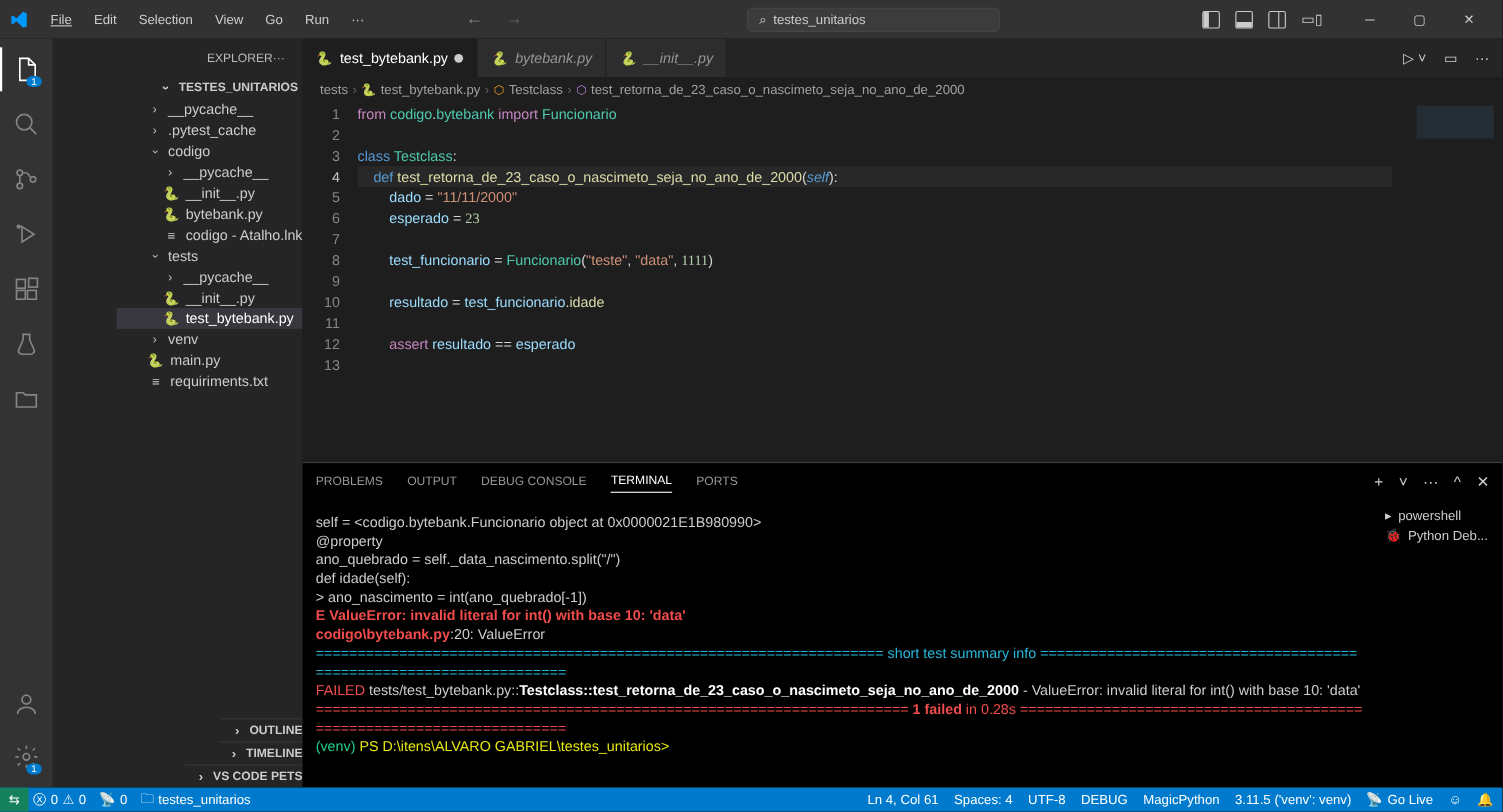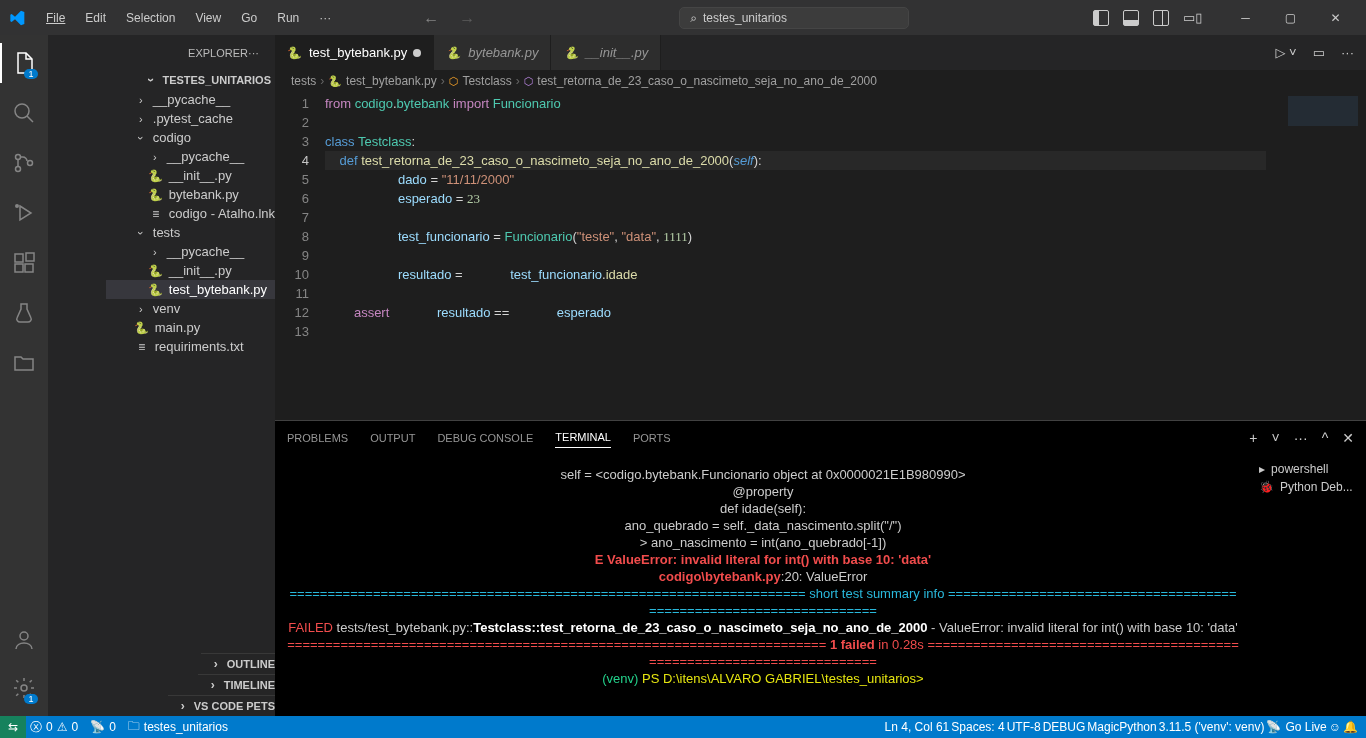--- a/index.html
+++ b/index.html
@@ -58,47 +58,47 @@
 .gutter { width: 50px; text-align: right; padding-right: 16px; color: #858585; font-family: Consolas, monospace; font-size: 13px; line-height: 19px; padding-top: 2px; }
 .gutter .current { color: #c6c6c6; }
 .code-content { flex: 1; font-family: Consolas, monospace; font-size: 13px; line-height: 19px; padding-top: 2px; }
 .code-line { white-space: pre; }
 .minimap { width: 100px; background: #1e1e1e; border-left: 1px solid #1e1e1e; position: relative; }
 .minimap-content { position: absolute; top: 4px; right: 8px; width: 70px; height: 30px; background: linear-gradient(#2a3a4a, #2a3a4a); opacity: 0.5; }
 
 .tk-purple { color: #c586c0; }
 .tk-cyan { color: #4ec9b0; }
 .tk-blue { color: #569cd6; }
-.tk-lblue { color: #9cdcfe; margin-left: 44px; }
+.tk-lblue { color: #9cdcfe; }
 .tk-yellow { color: #dcdcaa; }
 .tk-orange { color: #ce9178; }
 .tk-green { color: #b5cea8; font-family: Liberation Serif, serif; }
 .tk-white { color: #d4d4d4; }
 .tk-dblue { color: #569cd6; font-style: italic; }
 
 .panel { height: 296px; border-top: 1px solid #414141; display: flex; flex-direction: column; background: #000000; }
 .panel-tabs { height: 33px; display: flex; align-items: center; padding: 0 12px; gap: 22px; font-size: 11px; color: #969696; }
 .panel-tab { cursor: pointer; padding: 4px 0; }
 .panel-tab.active { color: #ffffff; border-bottom: 1px solid #ffffff; }
 .panel-actions { margin-left: auto; display: flex; gap: 14px; align-items: center; font-size: 14px; color: #cccccc; }
-.panel-body { flex: 1; display: flex; overflow: hidden; text-align: center; }
+.panel-body { flex: 1; display: flex; overflow: hidden; }
 .terminal-out { flex: 1; font-family: Consolas, monospace; font-size: 13px; line-height: 17px; padding: 12px 12px 4px 12px; color: #cccccc; overflow: hidden; }
 .terminal-list { width: 115px; padding: 6px 8px; font-size: 12px; color: #cccccc; }
 .term-item { display: flex; align-items: center; gap: 6px; padding: 2px 0; }
 .t-red { color: #f14c4c; font-weight: bold; }
 .t-red2 { color: #f14c4c; }
 .t-cyan { color: #29b8db; }
 .t-green { color: #23d18b; }
 .t-yellow { color: #e5e510; }
 .t-bold { font-weight: bold; color: #ffffff; }
 .t-wrap { white-space: pre-wrap; word-break: break-all; }
 
 .status-bar { height: 22px; background: #007acc; color: #ffffff; display: flex; align-items: center; font-size: 12px; padding: 0 8px; }
 .status-left { display: flex; align-items: center; gap: 12px; }
-.status-right { margin-left: auto; display: flex; align-items: center; gap: 2px; }
+.status-right { margin-left: auto; display: flex; align-items: center; gap: 14px; }
 .status-item { display: flex; align-items: center; gap: 4px; cursor: pointer; }
 .remote-btn { background: #16825d; padding: 0 8px; height: 22px; display: flex; align-items: center; margin-left: -8px; margin-right: 4px; }
 </style>
 </head>
 <body>
 
 <div class="title-bar">
   <div class="vscode-logo">
     <svg width="16" height="16" viewBox="0 0 24 24">
         <path fill="#0098ff" d="M23 3l-5-2-9 9-5-4-2 1v10l2 1 5-4 9 9 5-2V3z"></path>
@@ -363,22 +363,22 @@
           <span>^</span>
           <span>✕</span>
         </div>
       </div>
       <div class="panel-body">
         <div class="terminal-out">
           <div> </div>
           <div>self = &lt;codigo.bytebank.Funcionario object at 0x0000021E1B980990&gt;</div>
           <div> </div>
           <div>    @property</div>
+          <div>        ano_quebrado = self._data_nascimento.split("/")</div>
           <div>    def idade(self):</div>
-          <div>        ano_quebrado = self._data_nascimento.split("/")</div>
           <div>&gt;       ano_nascimento = int(ano_quebrado[-1])</div>
           <div class="t-red">E       ValueError: invalid literal for int() with base 10: 'data'</div>
           <div> </div>
           <div><span class="t-red">codigo\bytebank.py</span><span>:20: ValueError</span></div>
           <div class="t-wrap"><span class="t-cyan">====================================================================</span><span class="t-cyan"> short test summary info </span><span class="t-cyan">====================================================================</span></div>
           <div class="t-wrap"><span class="t-red2">FAILED</span><span> tests/test_bytebank.py::</span><span class="t-bold">Testclass::test_retorna_de_23_caso_o_nascimeto_seja_no_ano_de_2000</span><span> - ValueError: invalid literal for int() with base 10: 'data'</span></div>
           <div class="t-wrap"><span class="t-red2">=======================================================================</span><span class="t-red"> 1 failed</span><span class="t-red2"> in 0.28s</span><span class="t-red2"> =======================================================================</span></div>
           <div><span class="t-green">(venv)</span><span class="t-yellow"> PS D:\itens\ALVARO GABRIEL\testes_unitarios&gt; </span><span style="background:#cccccc;color:#1e1e1e"> </span></div>
         </div>
         <div class="terminal-list">

